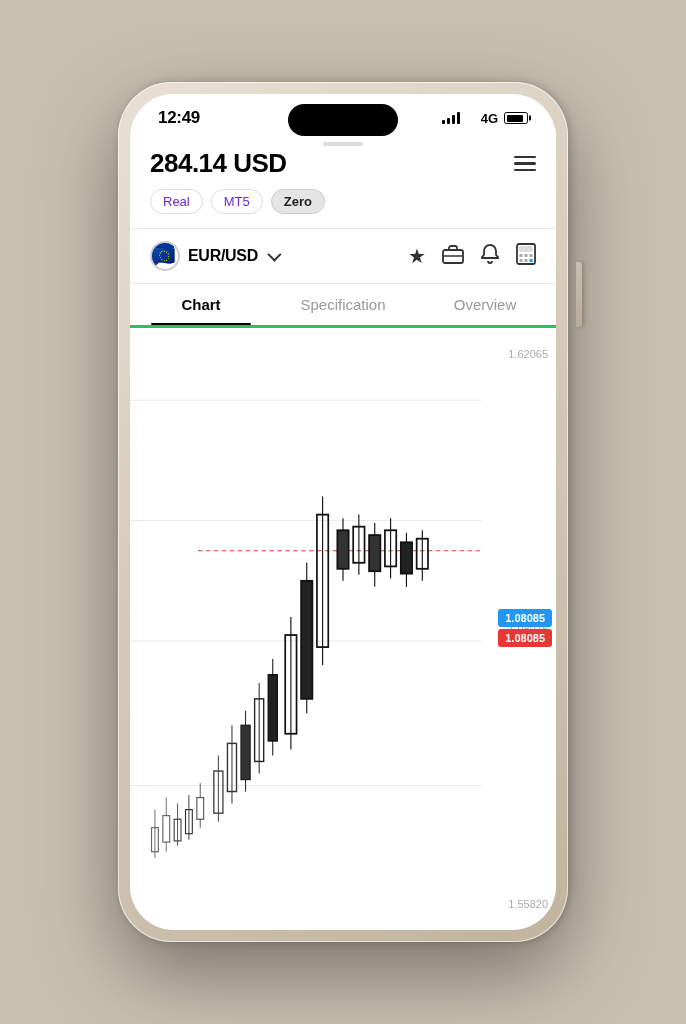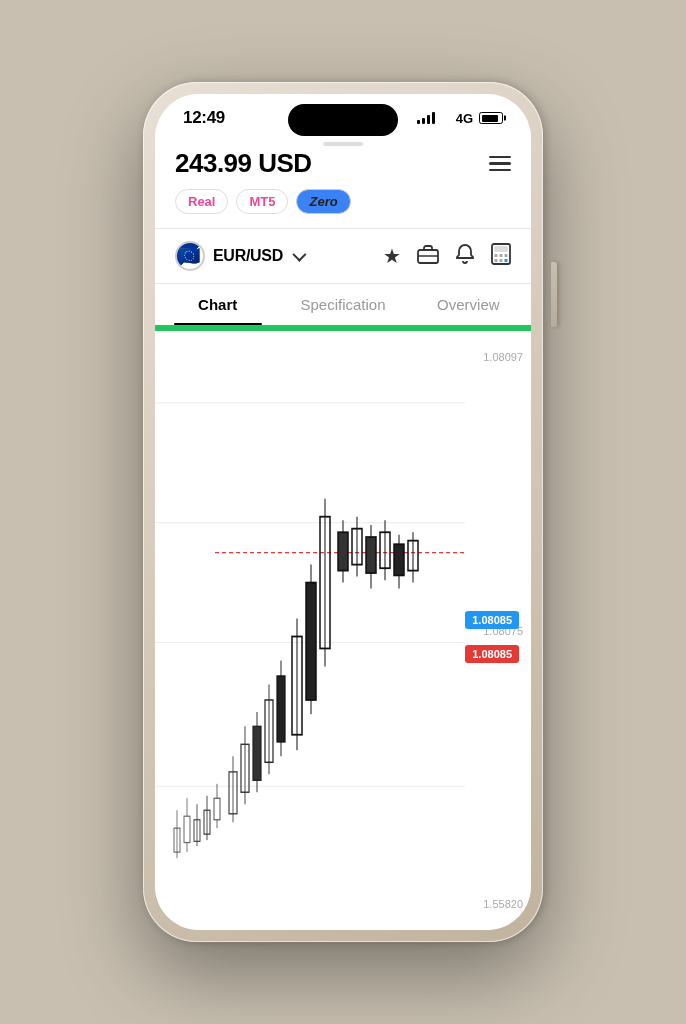--- a/index.html
+++ b/index.html
@@ -8,21 +8,21 @@
       height: 1024px;
       background: #c8bfb0;
       display: flex;
       align-items: center;
       justify-content: center;
       font-family: -apple-system, BlinkMacSystemFont, 'SF Pro Display', 'Helvetica Neue', sans-serif;
       overflow: hidden;
     }
 
     .phone-wrapper {
-      width: 400px;
+      width: 450px;
       height: 860px;
       background: linear-gradient(145deg, #e8e0d5, #d4c8b8, #c0b49e);
       border-radius: 54px;
       padding: 12px;
       box-shadow:
         0 0 0 1px rgba(255,255,255,0.6) inset,
         0 30px 80px rgba(0,0,0,0.4),
         2px 0 8px rgba(0,0,0,0.2);
       position: relative;
     }
@@ -164,30 +164,29 @@
 
     .account-tags {
       display: flex;
       gap: 8px;
     }
 
     .tag {
       padding: 4px 12px;
       border-radius: 16px;
       font-size: 13px;
-      font-weight: 700;
+      font-weight: 400;
       border: 1.5px solid #ddd;
-      color: #ec4899;
+      color: #6d28d9;
     }
     .tag.active {
-      background: #3b82f6;
+      background: #e5e5e5;
       border-color: #ccc;
       color: #222;
       font-weight: 600;
-      font-style: italic;
     }
 
     
     .pair-section {
       background: white;
       padding: 12px 20px;
       display: flex;
       align-items: center;
       justify-content: space-between;
       border-bottom: 1px solid #e8e8e8;
@@ -238,21 +237,21 @@
     .action-icon {
       font-size: 20px;
       color: #333;
       cursor: pointer;
     }
 
     
     .tabs-section {
       background: white;
       display: flex;
-      border-bottom: 6px solid #22c55e;
+      border-bottom: 3px solid #22c55e;
     }
 
     .tab-item {
       flex: 1;
       text-align: center;
       padding: 12px 8px;
       font-size: 15px;
       color: #999;
       cursor: pointer;
       position: relative;
@@ -307,26 +306,26 @@
     .price-label {
       font-size: 11px;
       color: #aaa;
       text-align: right;
       padding-right: 4px;
     }
 
     
     .price-badges {
       position: absolute;
-      right: 12px;
+      right: 4px;
       top: 50%;
       transform: translateY(-20px);
       display: flex;
       flex-direction: column;
-      gap: 16px;
+      gap: 2px;
       border-radius: 9px;
     }
 
     .badge-blue {
       background: #2196F3;
       color: white;
       font-size: 11px;
       font-weight: 600;
       padding: 3px 7px;
       border-radius: 3px;
@@ -385,21 +384,21 @@
         <span class="status-4g">4G</span>
         <div class="battery-icon">
           <div class="battery-fill"></div>
         </div>
       </div>
     </div>
 
     <div class="header-section">
       <div class="scroll-indicator"></div>
       <div class="balance-row">
-        <span class="balance-amount">243.99 USD</span>
+        <span class="balance-amount">284.14 USD</span>
         <div class="hamburger-icon">
           <span></span>
             <span></span>
             <span></span>
         </div>
       </div>
       <div class="account-tags">
         <div class="tag">Real</div>
         <div class="tag">MT5</div>
         <div class="tag active">Zero</div>
@@ -510,21 +509,21 @@
         <rect x="225" y="168" width="10" height="30" fill="none" stroke="#111" stroke-width="1.5"></rect>
 
         <line x1="244" y1="215" x2="244" y2="170" stroke="#111" stroke-width="1"></line>
         <rect x="239" y="178" width="10" height="26" fill="#222" stroke="#111" stroke-width="1.5"></rect>
 
         <line x1="258" y1="210" x2="258" y2="168" stroke="#111" stroke-width="1"></line>
         <rect x="253" y="175" width="10" height="25" fill="none" stroke="#111" stroke-width="1.5"></rect>
       </svg>
 
       <div class="price-labels">
-        <span class="price-label">1.08097</span>
+        <span class="price-label">1.62065</span>
         <span class="price-label">1.08075</span>
         <span class="price-label">1.55820</span>
       </div>
 
       <div class="price-badges">
         <div class="badge-blue">1.08085</div>
         <div class="badge-red">1.08085</div>
       </div>
     </div>
 

